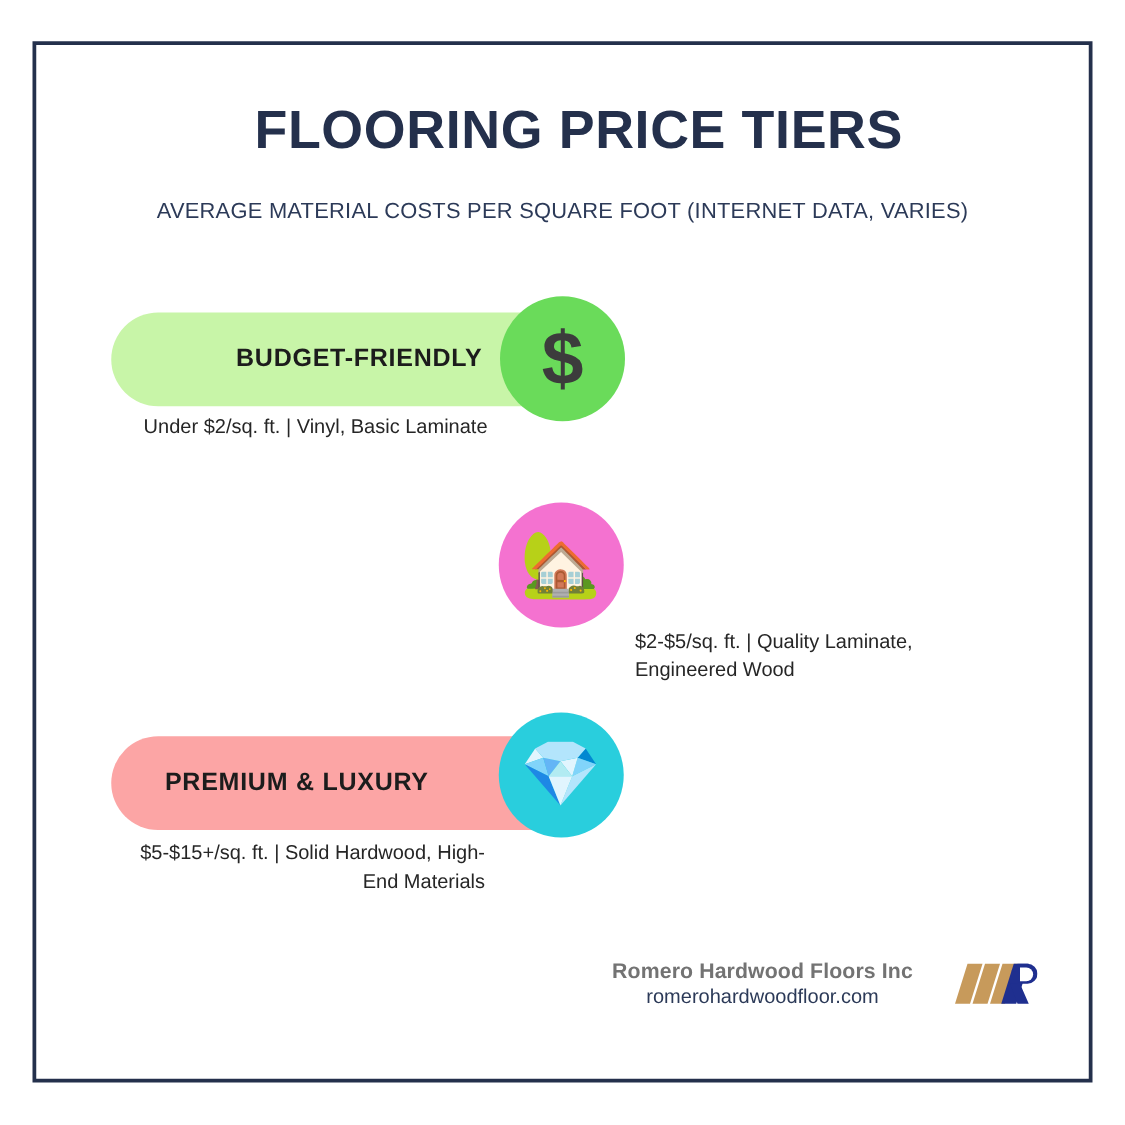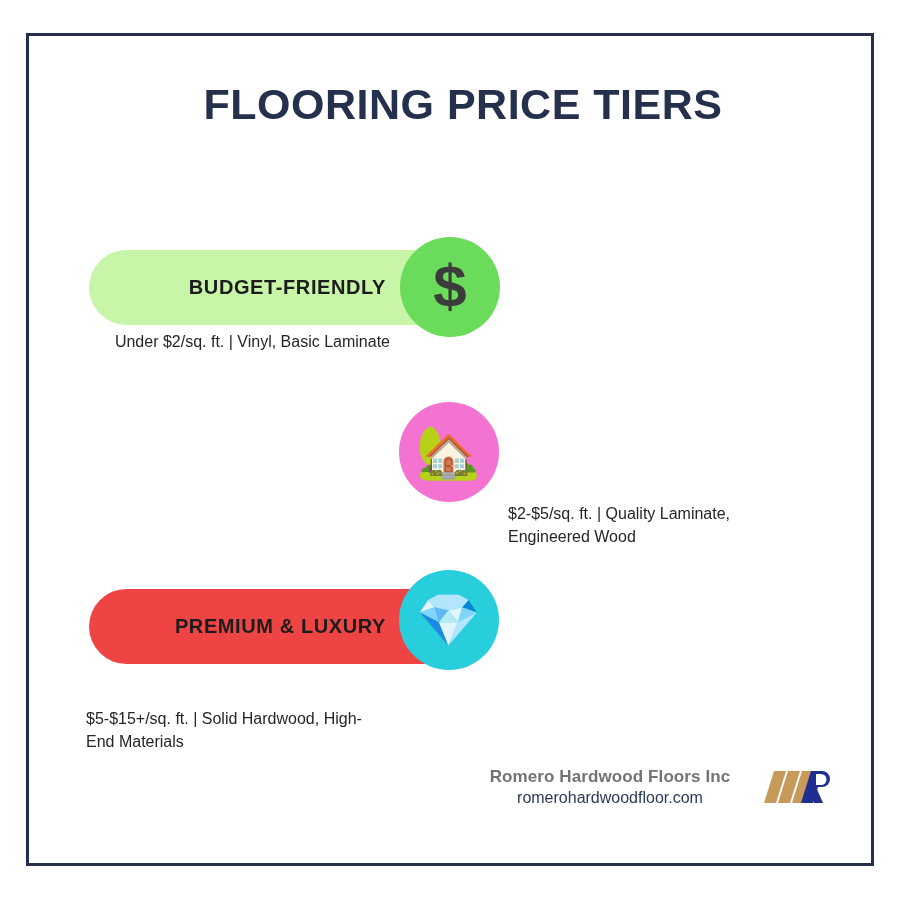--- a/index.html
+++ b/index.html
@@ -147,35 +147,34 @@
     top: 503px;
     width: 302px;
     text-align: left;
   }
 
   
   .tier3-pill {
     left: 89px;
     top: 589px;
     width: 375px;
-    background: #ef4444;
-    justify-content: flex-end;
+    background: #fca5a5;
+    justify-content: center;
     padding-right: 78px;
   }
   .tier3-badge {
     left: 399px;
     top: 570px;
     background: #29cedd;
   }
   .tier3-desc {
     left: 86px;
     top: 672px;
     width: 302px;
-    text-align: left;
-    margin-top: 36px;
+    text-align: right;
   }
 
   
   .brand {
     position: absolute;
     left: 470px;
     top: 765px;
     width: 360px;
     display: flex;
     align-items: center;
@@ -206,20 +205,21 @@
     flex: 0 0 auto;
   }
 </style>
 </head>
 <body>
 
 <div class="canvas">
   <div class="frame"></div>
 
   <div class="title">FLOORING PRICE TIERS</div>
+  <div class="subtitle">AVERAGE MATERIAL COSTS PER SQUARE FOOT (INTERNET DATA, VARIES)</div>
 
   <div class="pill tier1-pill">
     <span class="pill-label">BUDGET-FRIENDLY</span>
   </div>
   <div class="badge tier1-badge">
     <span class="badge-glyph dollar">$</span>
   </div>
   <div class="desc tier1-desc">Under $2/sq. ft. | Vinyl, Basic Laminate</div>
 
   <div class="badge tier2-badge">

